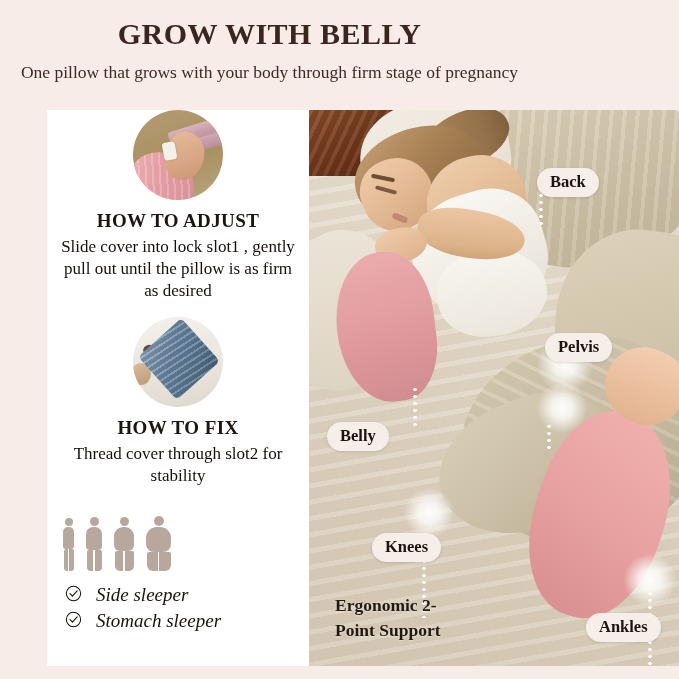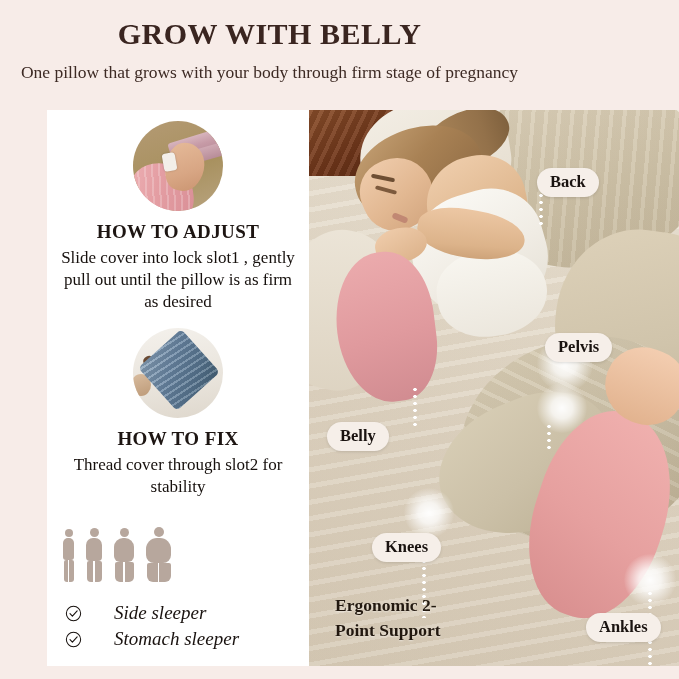--- a/index.html
+++ b/index.html
@@ -174,21 +174,21 @@
   .sec-body {
     text-align: center;
     font-family: Liberation Serif, serif;
     font-size: 17px;
     font-weight: 400;
     color: #16100d;
     line-height: 1.28;
     margin: 0 10px;
   }
 
-  .block-adjust { padding-top: 11px; }
+  .block-adjust { }
   .block-fix { padding-top: 16px; }
 
   
   .silhouettes {
     display: flex;
     align-items: flex-end;
     gap: 12px;
     padding: 22px 0 0 16px;
     height: 62px;
   }
@@ -231,22 +231,22 @@
   .fig4 .head{width:10px;height:10px;}
   .fig4 .torso{width:25px;height:25px;border-radius:11px 11px 8px 8px;}
   .fig4 .legs{width:24px;height:19px;border-radius:2px 2px 6px 6px;}
 
   
   .checklist {
     padding: 14px 0 0 18px;
   }
   .check-row {
     display: flex;
-    align-items: flex-end;
-    gap: 32px;
+    align-items: flex-start;
+    gap: 14px;
     height: 26px;
   }
   .check-icon {
     width: 17px; height: 17px;
     flex: 0 0 17px;
     display: block;
   }
   .check-label {
     font-family: "Liberation Serif", serif;
     font-style: italic;

